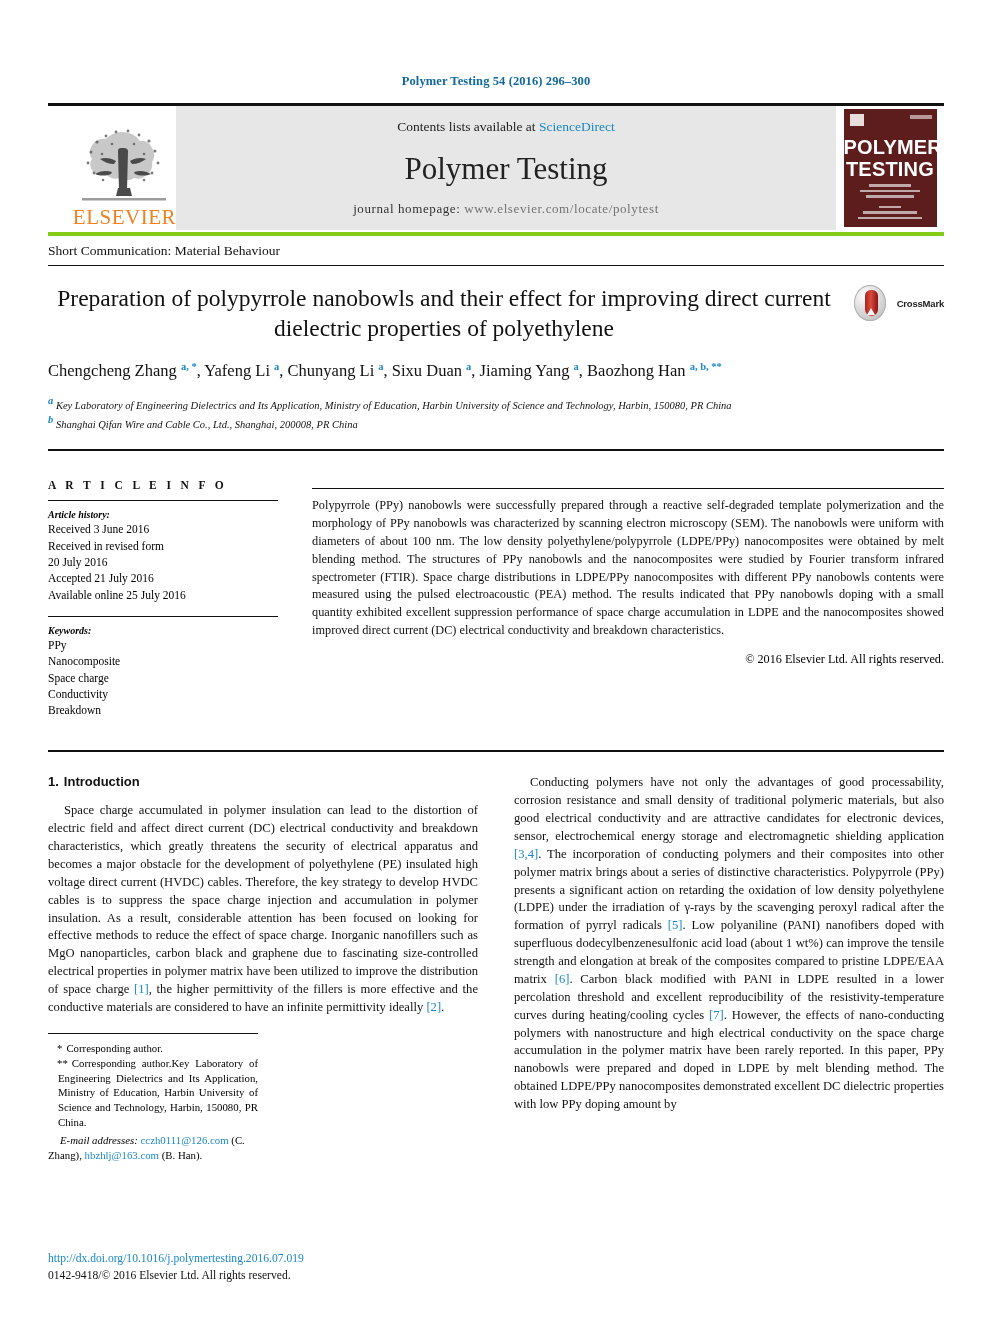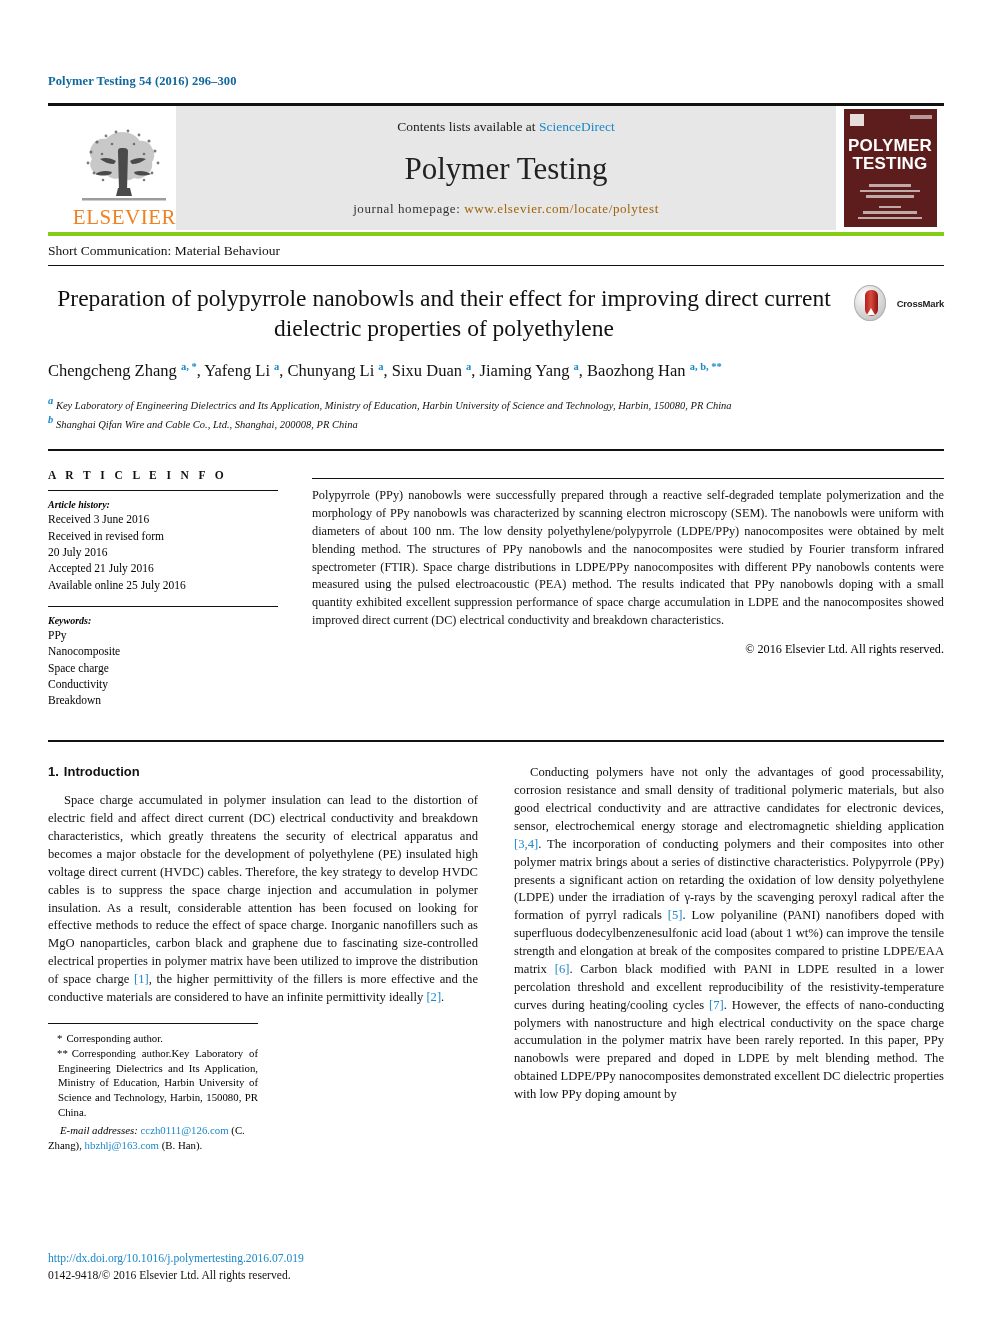--- a/index.html
+++ b/index.html
@@ -18,20 +18,21 @@
   .page {
     position: relative;
     width: 992px;
     height: 1323px;
     box-sizing: border-box;
     padding: 0 48px;
   }
 
   
   .running-head {
+    text-align: center;
     font-family: "Liberation Serif", serif;
     font-weight: bold;
     font-size: 12.5px;
     color: #11689e;
     padding-top: 74px;
     letter-spacing: .1px;
   }
 
   
   .banner {
@@ -86,21 +87,21 @@
     font-size: 31px;
     color: #222;
     line-height: 1;
   }
   .homepage-line {
     font-size: 13px;
     color: #333;
     letter-spacing: .6px;
   }
   .homepage-line .url {
-    color: #a16207;
+    color: #737373;
   }
   .banner-cover {
     flex: 0 0 108px;
     width: 108px;
     display: flex;
     align-items: center;
     justify-content: center;
   }
   .cover-img {
     width: 93px;
@@ -128,21 +129,21 @@
     background: rgba(255,255,255,.55);
   }
   .cover-title {
     position: absolute;
     top: 28px;
     left: 0;
     right: 0;
     text-align: center;
     font-family: "Liberation Sans", sans-serif;
     font-weight: bold;
-    font-size: 17px;
+    font-size: 20px;
     line-height: 1.08;
     letter-spacing: .2px;
   }
   .cover-lines {
     position: absolute;
     top: 72px;
     left: 10px;
     right: 10px;
   }
   .cover-lines i {
@@ -242,21 +243,21 @@
     font-size: 10.5px;
     line-height: 1.32;
     color: #111;
     margin: 0 0 1px 0;
   }
 
   
   .info-abstract {
     margin-top: 18px;
     border-top: 2px solid #111;
-    padding-top: 18px;
+    padding-top: 28px;
     display: flex;
     gap: 34px;
     min-height: 255px;
   }
   .col-info {
     flex: 0 0 230px;
     width: 230px;
   }
   .col-abstract {
     flex: 1 1 auto;

